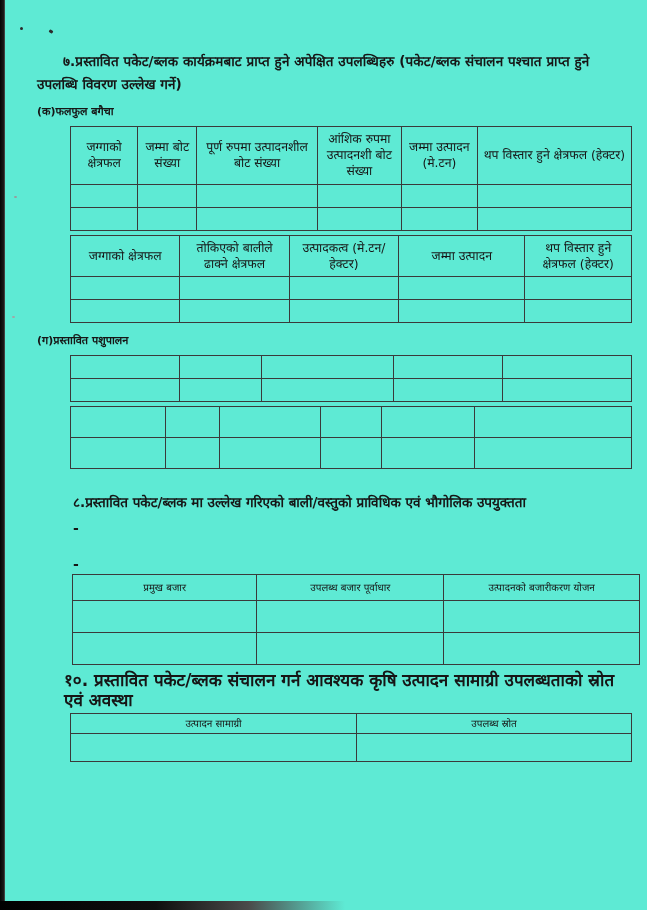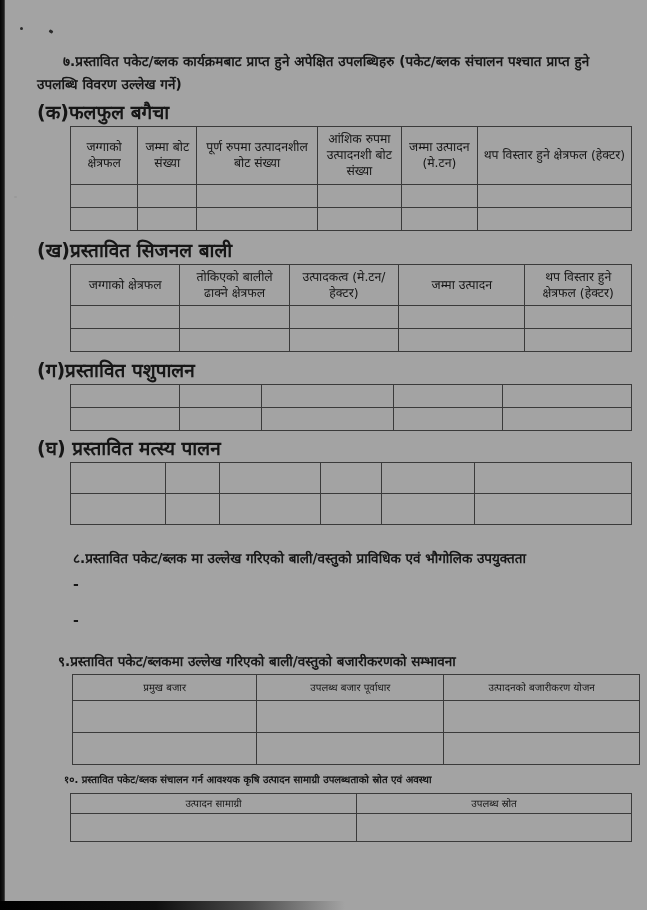--- a/index.html
+++ b/index.html
@@ -1,19 +1,19 @@
 <!DOCTYPE html>
 <html><head>
 <meta charset="utf-8">
 <style>
   html,body{margin:0;padding:0;background:#e8e8e8;}
   .sheet{
     position:relative;
     width:647px;height:910px;
-    background:#a3a3a3;
+    background:#5eead4;
     overflow:hidden;
     font-family:"DejaVu Sans",sans-serif;
     color:#161616;
   }
   .binding-bar-left{
     position:absolute;left:0;top:0;width:5px;height:910px;
     background:linear-gradient(to right,#050505 0%,#1a1a1a 70%,#555 100%);
   }
   .binding-bar-bottom{
     position:absolute;left:0;bottom:0;height:9px;width:345px;
@@ -24,21 +24,21 @@
   .speck.s2{left:49px;top:30px;width:4px;height:3px;transform:rotate(35deg);border-radius:1px;}
   .speck.s3{left:14px;top:196px;width:3px;height:2px;background:#9a9a9a;}
   .speck.s4{left:12px;top:316px;width:3px;height:2px;background:#a5a5a5;}
 
   .content{position:absolute;left:37px;top:50px;width:600px;}
 
   .para{
     font-size:13.5px;line-height:23px;font-weight:600;letter-spacing:.1px;
   }
   .para .indent{display:inline-block;width:26px;}
-  .tbl-label{font-size:19px;font-weight:600;margin-top:6px;line-height:20px;}
+  .tbl-label{font-size:11px;font-weight:600;margin-top:6px;line-height:20px;}
 
   table.ft{
     border-collapse:collapse;
     width:562px;margin-left:33px;margin-top:4px;
     table-layout:fixed;
     border-radius:14px;
   }
   table.ft th,table.ft td{
     border:1px solid #3a3a3a;
   }
@@ -55,21 +55,21 @@
 
   .sec8{margin-top:23px;margin-left:36px;font-size:13.5px;font-weight:600;line-height:20px;}
   .dash{margin-left:36px;font-size:14px;font-weight:700;line-height:14px;}
   .dash.d1{margin-top:9px;}
   .dash.d2{margin-top:22px;}
 
   .sec9{margin-top:25px;margin-left:21px;font-size:13.5px;font-weight:600;line-height:19px;}
   table.t9{width:568px;margin-left:35px;margin-top:3px;}
   table.t9 th{font-size:10px;padding:6px 3px;}
 
-  .sec10{margin-top:5px;margin-left:27px;font-size:10px;font-weight:600;line-height:20px;}
+  .sec10{margin-top:5px;margin-left:27px;font-size:17px;font-weight:600;line-height:20px;}
   table.t10{width:562px;margin-left:33px;margin-top:3px;}
   table.t10 th{font-size:10px;padding:3px 3px;}
 </style>
 </head>
 <body>
 
 <div class="sheet">
   <div class="binding-bar-left"></div>
   <div class="binding-bar-bottom"></div>
   <div class="speck s1"></div>
@@ -114,21 +114,20 @@
         <td class="empty"></td>
             <td class="empty"></td>
             <td class="empty"></td>
             <td class="empty"></td>
             <td class="empty"></td>
             <td class="empty"></td>
       </tr>
     </tbody>
       </table>
 
-    <div class="tbl-label" style="margin-top:9px;">(ख)प्रस्तावित सिजनल बाली</div>
     <table class="ft rows21">
       <colgroup>
         <col style="width:19.5%">
           <col style="width:19.5%">
           <col style="width:19.5%">
         <col style="width:22.5%">
           <col style="width:19%">
       </colgroup>
       <tbody>
           <tr>
@@ -175,21 +174,20 @@
       <tr>
         <td class="empty"></td>
             <td class="empty"></td>
             <td class="empty"></td>
             <td class="empty"></td>
             <td class="empty"></td>
       </tr>
     </tbody>
       </table>
 
-    <div class="tbl-label" style="margin-top:7px;">(घ) प्रस्तावित मत्स्य पालन</div>
     <table class="ft rows29">
       <colgroup>
         <col style="width:17%">
           <col style="width:9.5%">
           <col style="width:18%">
         <col style="width:11%">
           <col style="width:16.5%">
           <col style="width:28%">
       </colgroup>
       <tbody>
@@ -209,21 +207,20 @@
             <td class="empty"></td>
             <td class="empty"></td>
       </tr>
     </tbody>
       </table>
 
     <div class="sec8">८.प्रस्तावित पकेट/ब्लक मा उल्लेख गरिएको बाली/वस्तुको प्राविधिक एवं भौगोलिक उपयुक्तता</div>
     <div class="dash d1">-</div>
     <div class="dash d2">-</div>
 
-    <div class="sec9">९.प्रस्तावित पकेट/ब्लकमा उल्लेख गरिएको बाली/वस्तुको बजारीकरणको सम्भावना</div>
     <table class="ft t9 rows30">
       <colgroup>
         <col style="width:32.5%">
           <col style="width:33%">
           <col style="width:34.5%">
       </colgroup>
       <tbody>
           <tr>
         <th>प्रमुख बजार</th>
         <th>उपलब्ध बजार पूर्वाधार</th>

